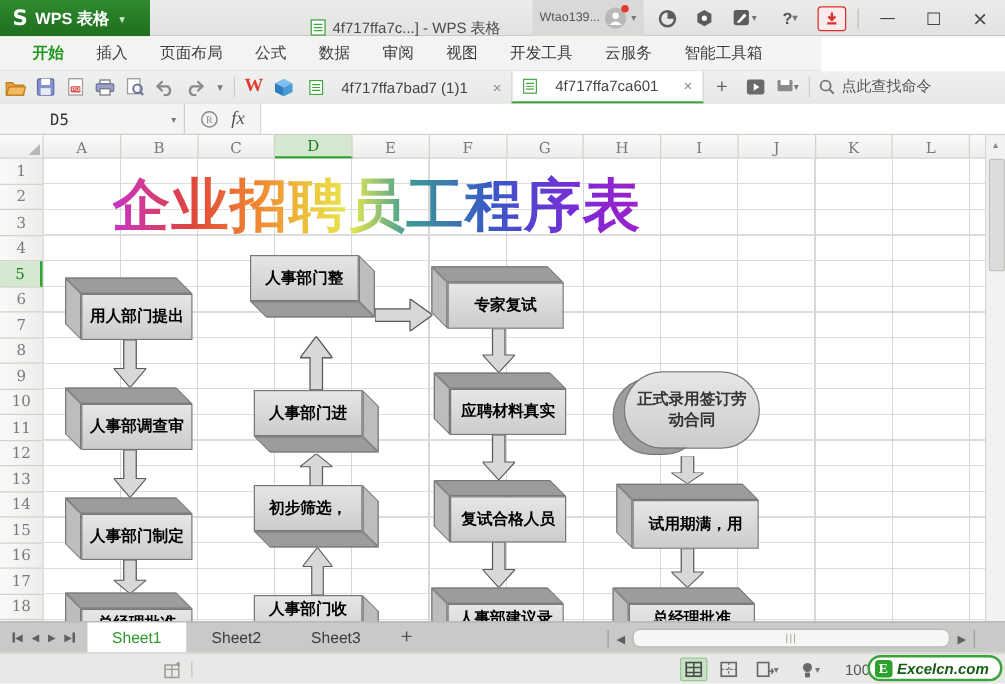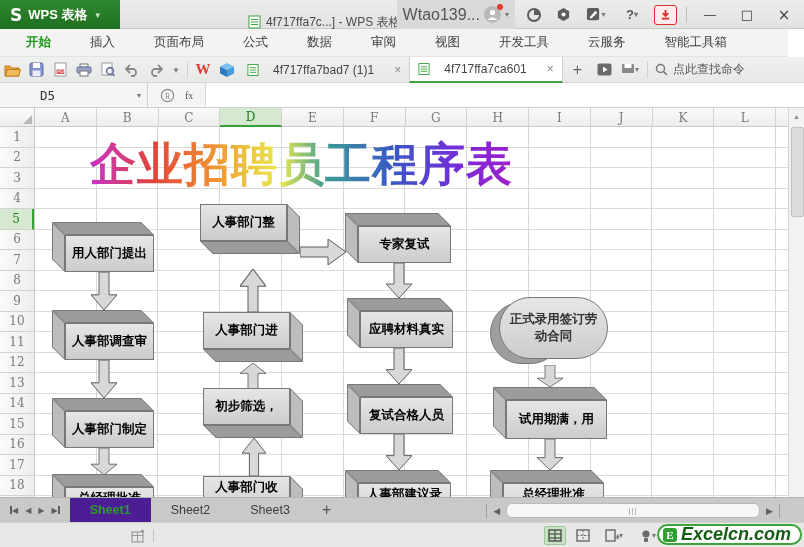--- a/index.html
+++ b/index.html
@@ -13,32 +13,32 @@
   #app-btn{position:absolute;left:0;top:0;height:29px;width:120px;
     background:linear-gradient(#2f8a2f,#1f6e1f);color:#fff;display:flex;align-items:center;gap:6px;
     padding-left:10px;box-sizing:border-box;cursor:default;}
   #app-btn .logo{font-weight:bold;font-size:17px;font-family:"DejaVu Sans",sans-serif;}
   #app-btn .appname{font-weight:bold;font-size:13px;}
   #app-btn .caret{font-size:9px;color:#cfe8cf;margin-left:2px;}
   #win-title{position:absolute;left:248px;top:0;height:44px;display:flex;align-items:center;gap:5px;color:#4a4a4a;font-size:12px;}
   #tb-right{position:absolute;right:6px;top:0;height:29px;display:flex;align-items:center;gap:9px;}
   .tb-ic{display:inline-flex;align-items:center;justify-content:center;width:20px;height:20px;cursor:pointer;}
   #user-chip{display:flex;align-items:center;gap:4px;background:#d9d9d7;height:29px;padding:0 6px;cursor:pointer;}
-  #user-chip .uname{color:#555;font-size:16px;}
+  #user-chip .uname{color:#555;font-size:10px;}
   .avatar{position:relative;width:17px;height:17px;border-radius:50%;background:#b9b9b7;display:inline-block;}
   .avatar svg{position:absolute;left:2px;top:2px;}
   .avatar .dot{position:absolute;right:-2px;top:-2px;width:6px;height:6px;border-radius:50%;background:#e23b2e;}
   .caret-s{font-size:8px;color:#777;}
   #dl-box{width:21px;height:18px;border:1.5px solid #d9302c;border-radius:3px;display:flex;align-items:center;justify-content:center;cursor:pointer;background:#fdeceb;}
   .winctl{width:28px;height:22px;display:flex;align-items:center;justify-content:center;font-size:13px;color:#444;cursor:pointer;font-family:"DejaVu Sans",sans-serif;}
   .vsep{width:1px;height:16px;background:#bdbdbb;}
 
   
-  #menubar{position:absolute;left:0;top:29px;width:788px;height:28px;background:#f3f3f1;
-    display:flex;align-items:center;gap:15px;padding-left:14px;box-sizing:border-box;border-bottom:1px solid #e3e3e1;}
+  #menubar{position:absolute;left:0;top:29px;width:657px;height:28px;background:#f3f3f1;
+    display:flex;align-items:center;gap:2px;padding-left:14px;box-sizing:border-box;border-bottom:1px solid #e3e3e1;}
   .menu-item{padding:4px 12px;font-size:12.5px;color:#3c3c3c;cursor:pointer;white-space:nowrap;}
   .menu-item.active{color:#21961f;font-weight:bold;}
 
   
   #toolbar{position:absolute;left:0;top:57px;width:804px;height:26px;background:linear-gradient(#eff1ef,#e7e9e7);
     display:flex;align-items:center;border-bottom:1px solid #d6d6d4;box-sizing:border-box;}
   .tool-ic{width:24px;height:22px;display:flex;align-items:center;justify-content:center;cursor:pointer;flex:0 0 auto;}
   .tsep{width:1px;height:17px;background:#cfcfcd;margin:0 3px;flex:0 0 auto;}
   .wlogo{color:#e03c31;font-weight:bold;font-size:15px;font-family:"Liberation Serif",serif;}
   .doc-tab{height:26px;display:flex;align-items:center;gap:14px;padding:0 8px;color:#444;cursor:pointer;box-sizing:border-box;max-width:200px;white-space:nowrap;}
@@ -47,21 +47,21 @@
   #tab-plus{font-size:16px;color:#666;padding:0 10px;cursor:pointer;}
   #cmd-search{display:flex;align-items:center;gap:5px;color:#555;margin-left:4px;cursor:text;}
 
   
   #formulabar{position:absolute;left:0;top:83px;width:804px;height:25px;background:#f4f4f2;
     display:flex;align-items:stretch;border-bottom:1px solid #cfcfcd;box-sizing:border-box;}
   #namebox{width:148px;display:flex;align-items:center;justify-content:space-between;padding:0 6px 0 40px;
     border-right:1px solid #cfcfcd;box-sizing:border-box;cursor:pointer;}
   #namebox .ref{font-size:12.5px;color:#333;font-family:"DejaVu Sans Mono",monospace;}
   #fb-ics{display:flex;align-items:center;gap:10px;padding:0 12px;}
-  .fx{font-family:"Liberation Serif",serif;font-size:10px;color:#555;cursor:pointer;}
+  .fx{font-style:italic;font-family:"Liberation Serif",serif;font-size:15px;color:#555;cursor:pointer;}
   #fb-input{flex:1;background:#fff;border-left:1px solid #d8d8d6;outline:none;font-size:12px;padding:0 4px;}
 
   
   #sheet{position:absolute;left:0;top:108px;width:804px;height:389px;overflow:hidden;background:#fff;}
   #corner{position:absolute;left:0;top:0;width:35px;height:19px;background:linear-gradient(#fafaf8,#ededeb);
     border-right:1px solid #c9c9c7;border-bottom:1px solid #c9c9c7;box-sizing:border-box;cursor:pointer;}
   #corner .tri{position:absolute;right:2px;bottom:2px;width:0;height:0;border-left:9px solid transparent;border-bottom:9px solid #b7b7b5;}
   #colheads{position:absolute;left:35px;top:0;width:753px;height:19px;display:flex;
     background:linear-gradient(#fafaf8,#ededeb);border-bottom:1px solid #c9c9c7;box-sizing:border-box;}
   .ch{width:61.75px;flex:0 0 61.75px;display:flex;align-items:center;justify-content:center;
@@ -116,21 +116,21 @@
   .arrow{position:absolute;cursor:move;}
   .arrow polygon{fill:#d8d8d8;stroke:#5a5a5a;stroke-width:1;}
 
   
   #sheetbar{position:absolute;left:0;top:497px;width:804px;height:25px;background:#c9c9c7;
     display:flex;align-items:stretch;border-top:1px solid #b3b3b1;box-sizing:border-box;}
   #navbtns{display:flex;align-items:center;gap:7px;padding:0 10px;}
   .navb{display:flex;align-items:center;color:#5f5f5d;font-size:8px;cursor:pointer;}
   .navb .bar{width:2px;height:8px;background:#5f5f5d;display:inline-block;}
   .sheet-tab{display:flex;align-items:center;padding:0 20px;font-size:12.5px;color:#3c3c3c;cursor:pointer;}
-  .sheet-tab.active{background:#4c1d95;color:#2e9b2e;font-weight:bold;}
+  .sheet-tab.active{background:#ffffff;color:#2e9b2e;font-weight:normal;}
   #sheet-plus{display:flex;align-items:center;padding:0 12px;font-size:16px;color:#555;cursor:pointer;}
   #hscroll{position:absolute;right:24px;top:0;height:25px;display:flex;align-items:center;gap:6px;}
   #hscroll .hsep{width:1px;height:14px;background:#9c9c9a;}
   #hscroll .harr{font-size:9px;color:#5f5f5d;cursor:pointer;}
   #hthumb{width:252px;height:13px;background:#f6f6f4;border:1px solid #b9b9b7;border-radius:6px;
     display:flex;align-items:center;justify-content:center;color:#9a9a98;font-size:8px;letter-spacing:1px;cursor:grab;}
 
   
   #statusbar{position:absolute;left:0;top:522px;width:804px;height:25px;background:#e8e8e6;
     border-top:1px solid #cfcfcd;box-sizing:border-box;}
@@ -138,21 +138,21 @@
   #sb-right{position:absolute;right:0;top:0;height:25px;display:flex;align-items:center;gap:6px;padding-right:6px;}
   .viewb{width:22px;height:19px;display:flex;align-items:center;justify-content:center;cursor:pointer;border-radius:2px;}
   .viewb.active{background:#c7e3c4;border:1px solid #9cc79a;box-sizing:border-box;}
   #zoomtxt{color:#555;font-size:12px;margin-left:8px;}
   #zminus{color:#666;font-size:12px;cursor:pointer;padding:0 3px;}
   #ztrack{width:58px;height:2px;background:#a8a8a6;}
   #watermark{position:absolute;right:2px;top:1px;height:21px;display:flex;align-items:center;gap:4px;
     background:#fff;border:2px solid #3aa33a;border-radius:12px;padding:0 9px 0 4px;box-sizing:border-box;}
   #watermark .eb{width:14px;height:14px;background:#2ea02e;color:#fff;font-weight:bold;font-size:11px;
     display:flex;align-items:center;justify-content:center;border-radius:3px;font-family:"Liberation Serif",serif;}
-  #watermark .wt{color:#155c15;font-weight:bold;font-size:18px;font-style:italic;}
+  #watermark .wt{color:#155c15;font-weight:bold;font-size:12px;font-style:italic;}
 </style>
 </head>
 <body>
 
 <div id="titlebar">
   <div id="app-btn">
     <span class="logo">S</span>
     <span class="appname">WPS 表格</span>
     <span class="caret">▾</span>
   </div>

